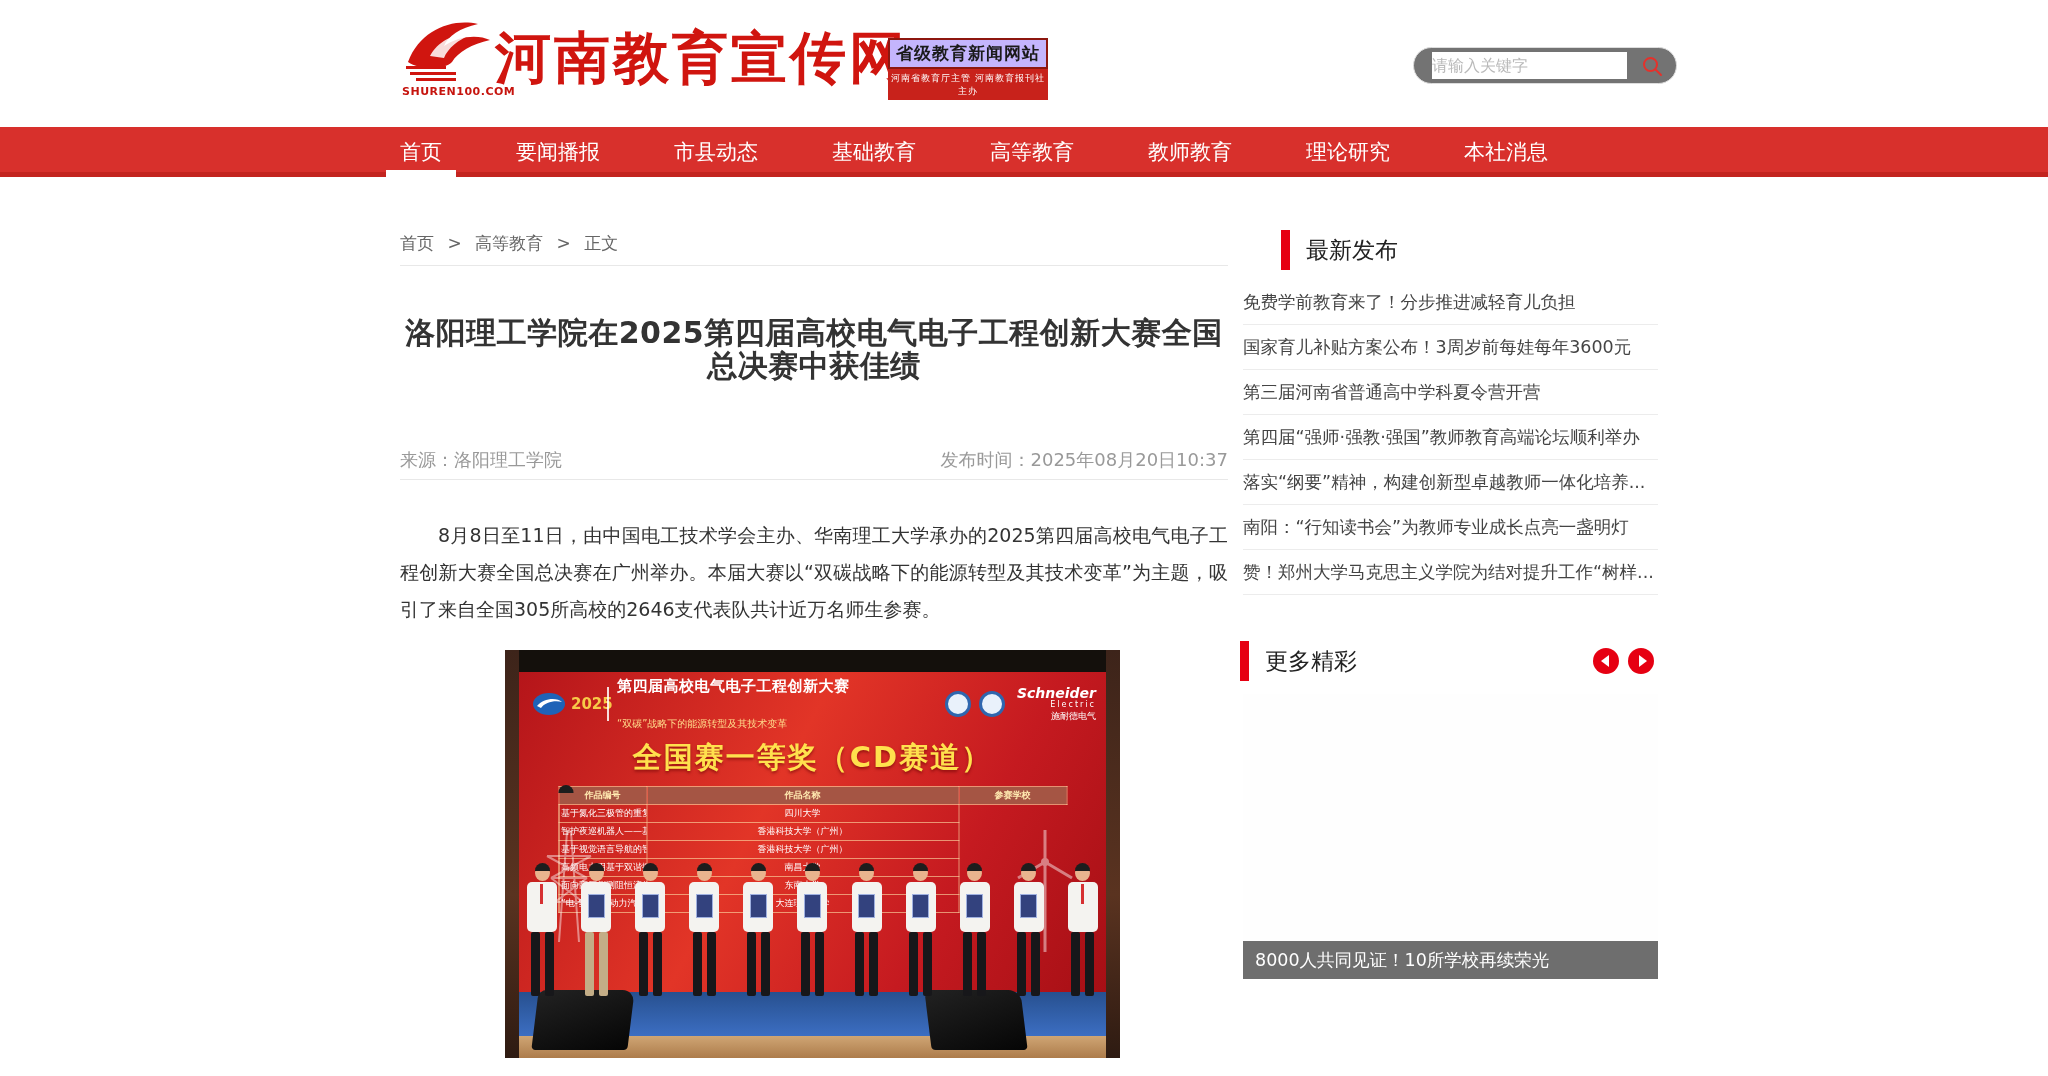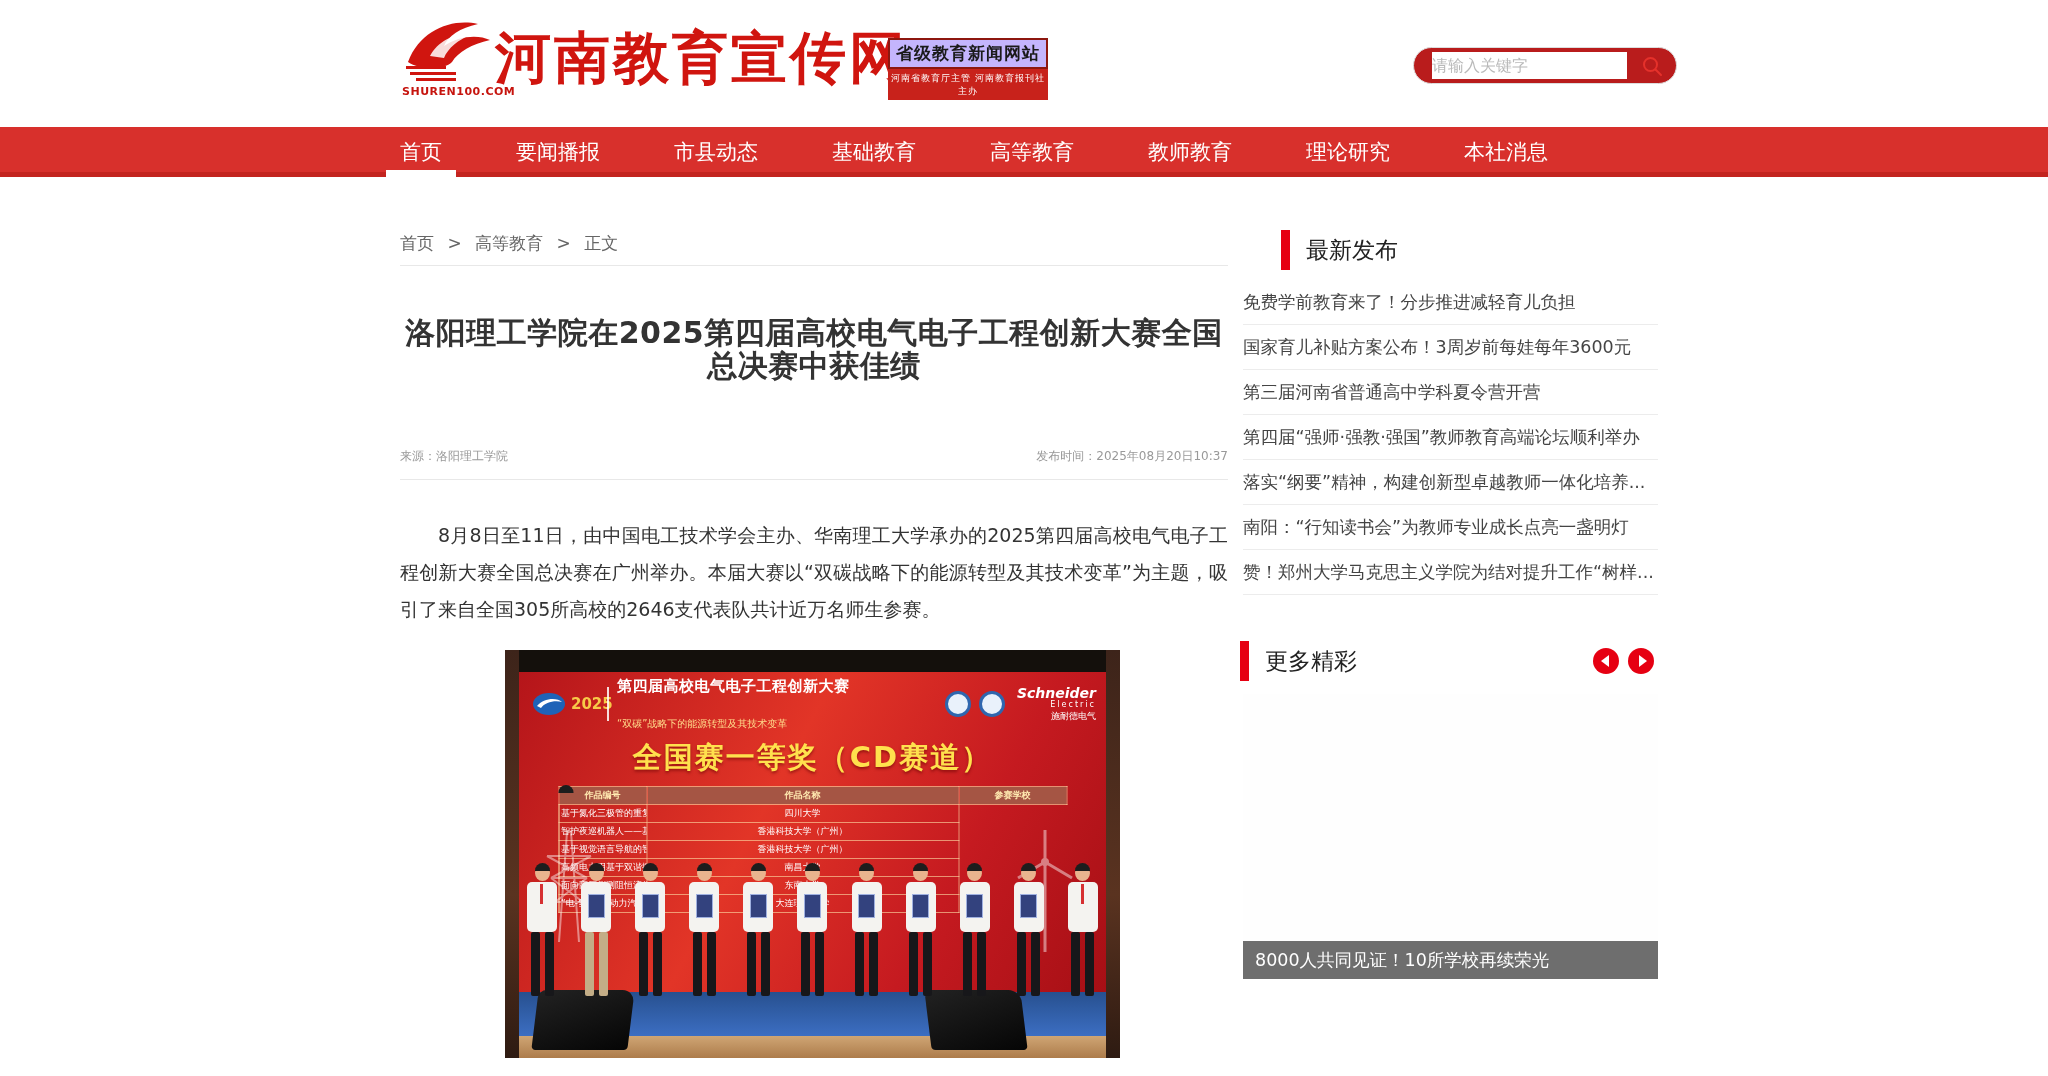--- a/index.html
+++ b/index.html
@@ -11,21 +11,21 @@
   .logo-wrap { position:absolute; left:400px; top:16px; display:flex; align-items:flex-start; cursor:pointer; }
   .logo-mark { width:95px; height:82px; position:relative; }
   .logo-domain { position:absolute; left:2px; bottom:0; font-size:11px; font-weight:bold; color:#c6140e; letter-spacing:.5px; }
   .site-name { font-family:"DejaVu Serif","Liberation Serif",serif; font-weight:bold; color:#d0150f;
                font-size:56px; line-height:82px; letter-spacing:3px; }
   .badge { position:absolute; left:888px; top:38px; width:160px; }
   .badge-top { border:2px solid #8d170f; color:#1a1a1a; font-family:"DejaVu Serif","Liberation Serif",serif;
                font-weight:bold; font-size:17px; text-align:center; padding:2px 0; letter-spacing:1px; background:#c4b5fd; }
   .badge-bottom { background:#c8221b; color:#fff; font-size:9px; text-align:center; padding:3px 0 2px; letter-spacing:1px; }
   .search-box { position:absolute; left:1413px; top:47px; width:264px; height:37px;
-                border:1px solid #ddd; border-radius:19px; background:#b91c1c; }
+                border:1px solid #ddd; border-radius:19px; background:#737373; }
   .search-box input { position:absolute; left:18px; top:4px; width:195px; height:27px; border:none; outline:none;
                       font-size:16px; color:#333; font-family:inherit; }
   .search-box input::placeholder { color:#b9b9b9; }
   .search-icon { position:absolute; right:13px; top:7px; width:22px; height:22px; cursor:pointer; }
 
   
   .nav { position:absolute; left:0; top:127px; width:2048px; height:50px; background:#d8302c; border-bottom:5px solid #c3241f; }
   .nav-inner { position:absolute; left:400px; top:0; height:50px; display:flex; gap:74px; align-items:center; }
   .nav-item { color:#fff; font-size:21px; height:50px; line-height:50px; position:relative; cursor:pointer; white-space:nowrap; }
   .nav-item.active::after { content:""; position:absolute; left:50%; transform:translateX(-50%);
@@ -33,21 +33,21 @@
 
   
   .breadcrumb { position:absolute; left:400px; top:232px; font-size:17px; color:#666; }
   .breadcrumb span { margin-right:8px; }
   .crumb-link { cursor:pointer; }
   .breadcrumb-divider { position:absolute; left:400px; top:265px; width:828px; height:1px; background:#e8e8e8; }
 
   
   .article-title { position:absolute; left:400px; top:316px; width:828px; text-align:center;
                    font-size:30px; font-weight:bold; color:#333; line-height:33px; letter-spacing:.5px; }
-  .article-meta { position:absolute; left:400px; top:448px; width:828px; height:26px; font-size:12px; color:#999; }
+  .article-meta { position:absolute; left:400px; top:448px; width:828px; height:26px; font-size:18px; color:#999; }
   .meta-source { float:left; }
   .meta-time { float:right; }
   .meta-divider { position:absolute; left:400px; top:479px; width:828px; height:1px; background:#e8e8e8; }
   .article-body { position:absolute; left:400px; top:517px; width:828px; font-size:19px; line-height:37px;
                   color:#333; text-indent:2em; text-align:justify; }
 
   
   .photo { position:absolute; left:505px; top:650px; width:615px; height:408px; background:#241a14; overflow:hidden; }
   .pillar { position:absolute; top:0; width:14px; height:100%; background:linear-gradient(#3d241a,#5a3320 60%,#2e1b12); }
   .pillar.l { left:0; } .pillar.r { right:0; }

